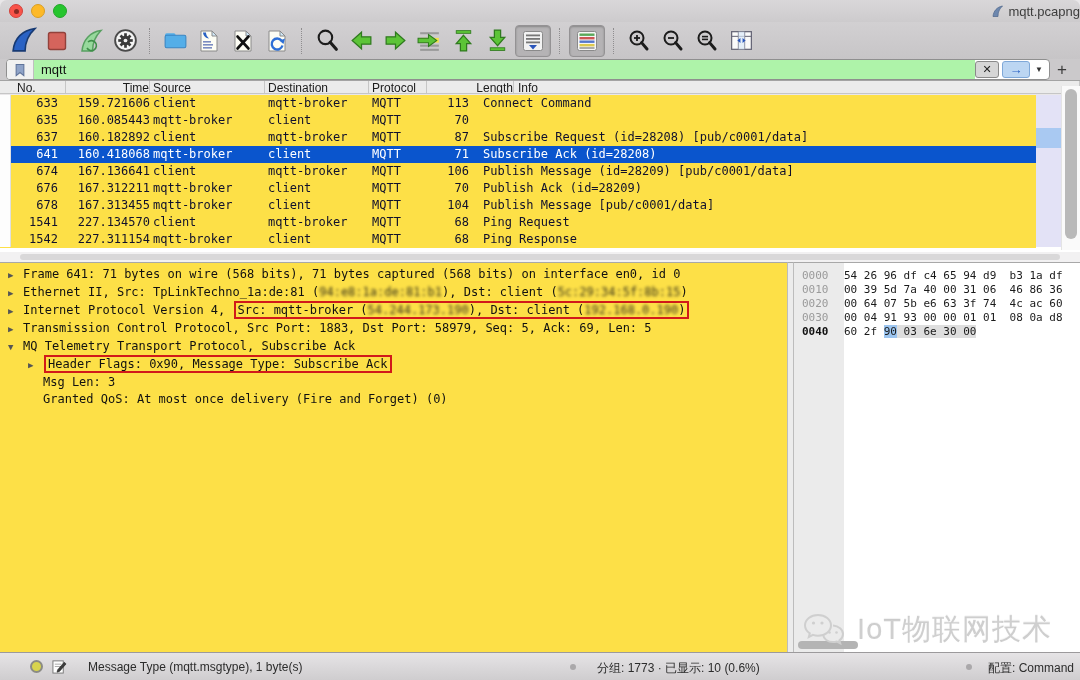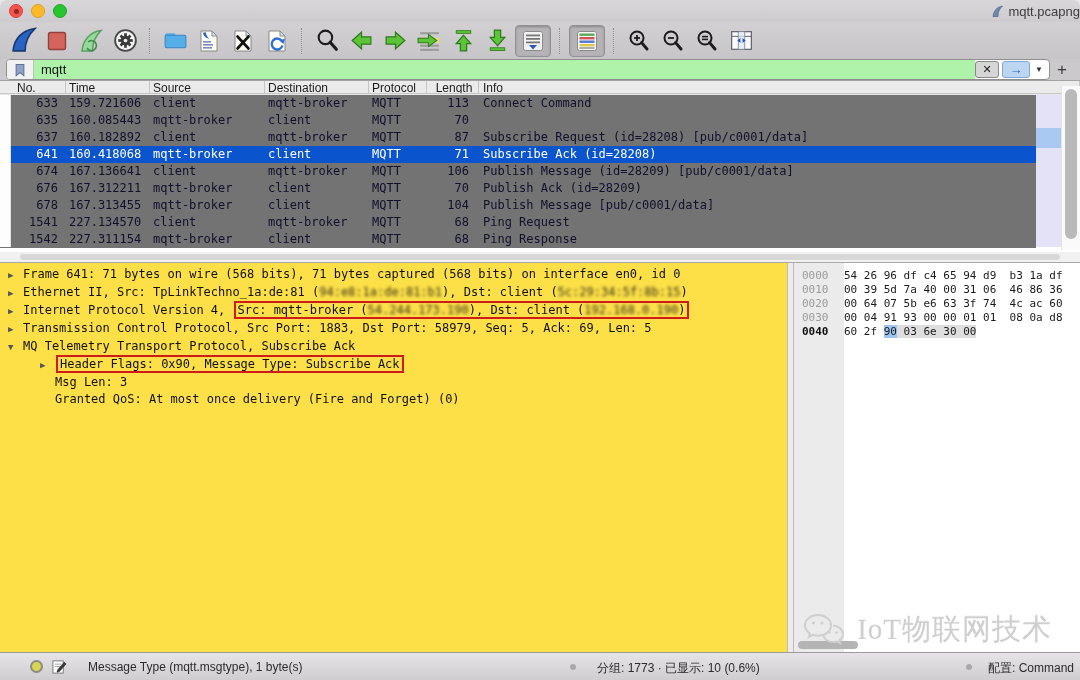--- a/index.html
+++ b/index.html
@@ -46,69 +46,69 @@
   .fadd{width:24px;text-align:center;font-size:17px;color:#3a3a3a;}
 
   
   .phead{position:absolute;left:0;top:80px;width:1080px;height:14px;
     background:#ebebeb;border-top:1px solid #a3a3a3;border-bottom:1px solid #c6c6c6;
     display:flex;font-size:12px;color:#1b1b1b;line-height:14px;box-sizing:border-box;padding-left:10px;}
   .hcell{border-right:1px solid #c6c6c6;box-sizing:border-box;overflow:hidden;white-space:nowrap;}
   .plist{position:absolute;left:0;top:95px;width:1080px;height:157px;background:#ffffff;}
   .gutter{position:absolute;left:0;top:0;bottom:5px;width:10px;background:#fdfdfd;border-right:1px solid #e0e0e0;z-index:3;}
   .prow{display:flex;height:17px;line-height:17px;font-size:12px;color:#10102c;
-    background:#737373;padding-left:10px;box-sizing:border-box;margin-right:44px;}
+    background:#fde047;padding-left:10px;box-sizing:border-box;margin-right:44px;}
   .prow.sel{background:#0a55cd;color:#ffffff;}
   .pcell{overflow:hidden;white-space:nowrap;box-sizing:border-box;}
   .c-no{width:56px;text-align:right;padding-right:8px;}
-  .c-time{width:84px;padding-left:3px;}
+  .c-time{width:84px;padding-left:3px;text-align:right;}
   .c-source{width:115px;padding-left:3px;}
   .c-destination{width:104px;padding-left:3px;}
   .c-protocol{width:58px;padding-left:3px;}
   .c-length{width:52px;text-align:right;padding-right:10px;}
   .c-info{flex:1;padding-left:4px;}
   .phead .c-no{text-align:left;padding-left:7px;}
-  .phead .c-length{text-align:center;padding-left:3px;padding-right:0;}
+  .phead .c-length{text-align:right;padding-left:3px;padding-right:0;margin-left:35px;}
   .minimap{position:absolute;right:18px;top:0;width:26px;height:152px;background:#e3e2f6;z-index:2;}
   .mmband{position:absolute;left:0;right:0;top:33px;height:20px;background:#a9c9f2;}
   .vscroll{position:absolute;right:0;top:-9px;width:18px;height:164px;background:#fafafa;border-left:1px solid #e4e4e4;z-index:2;}
   .vthumb{position:absolute;left:3px;right:3px;top:3px;height:150px;background:#b9b9b9;border-radius:6px;}
 
   
   .splitter{position:absolute;left:0;top:252px;width:1080px;height:10px;background:#f2f1f2;}
   .spill{margin:2px auto 0 auto;width:1040px;height:6px;background:#d9d8d9;border-radius:3px;}
 
   
   .detail{position:absolute;left:0;top:262px;width:788px;height:502px;background:#fde047;
     border-top:1px solid #a8a8a8;border-right:1px solid #bcbcbc;box-sizing:border-box;
     font-size:12px;line-height:17px;color:#111;overflow:hidden;padding-top:3px;}
   .dline{white-space:nowrap;padding-left:8px;}
   .tri{display:inline-block;width:15px;font-size:9px;color:#555;}
-  .indent1{padding-left:20px;margin-left:20px;}
+  .indent1{padding-left:28px;}
   .blur{filter:blur(1.7px);opacity:.85;}
   .redbox{border:2px solid #d11a1a;padding:0 2px;margin-left:1px;}
   .panegap{position:absolute;left:788px;top:262px;width:5px;height:390px;background:#ececec;border-top:1px solid #a8a8a8;box-sizing:border-box;}
 
   
   .hexpane{position:absolute;left:793px;top:262px;width:287px;height:390px;background:#ffffff;
     border-top:1px solid #a8a8a8;border-left:1px solid #bcbcbc;box-sizing:border-box;overflow:hidden;}
   .hexoffcol{position:absolute;left:0;top:0;bottom:0;width:50px;background:#ebebeb;}
   .hexrow{position:relative;height:14px;line-height:14px;font-size:11px;white-space:pre;}
   .hexrows{padding-top:6px;}
   .hoff{display:inline-block;width:42px;padding-left:8px;color:#9a9a9a;}
   .hoff.cur{color:#111;font-weight:bold;}
   .hbytes{color:#1a1a1a;}
   .hl-sel{background:#9cc5f0;}
   .hl-fld{background:#dedede;}
   .hscroll{position:absolute;left:4px;bottom:3px;width:60px;height:8px;background:#b4b4b4;border-radius:4px;}
 
   
   .watermark{position:absolute;right:28px;bottom:30px;display:flex;align-items:center;gap:12px;
     color:rgba(175,175,175,0.6);text-shadow:0 1px 1px #ffffff, 0 -1px 1px rgba(0,0,0,0.06);
-    font-size:29px;letter-spacing:1px;z-index:5;pointer-events:none;font-family:Liberation Serif, serif;}
+    font-size:29px;letter-spacing:1px;z-index:5;pointer-events:none;}
 
   
   .statusbar{position:absolute;left:0;top:652px;width:1080px;height:28px;
     background:linear-gradient(180deg,#e6e4e6,#cfcdcf);border-top:1px solid #9c9a9c;
     box-sizing:border-box;font-size:12px;color:#2c2c2c;}
   .expert{position:absolute;left:30px;top:7px;width:13px;height:13px;border-radius:50%;
     background:#d8d44e;border:2px solid #8b8b85;box-sizing:border-box;}
   .comment-ic{position:absolute;left:52px;top:6px;}
   .fieldinfo{position:absolute;left:88px;top:7px;}
   .sdot{position:absolute;top:11px;width:6px;height:6px;border-radius:50%;background:#aaa8aa;}

